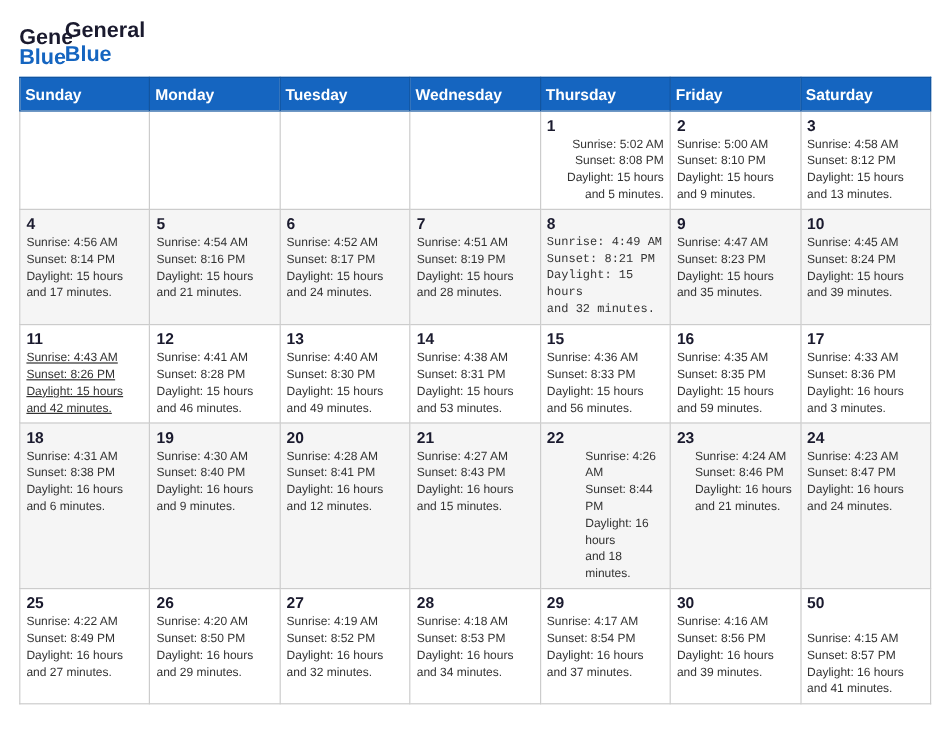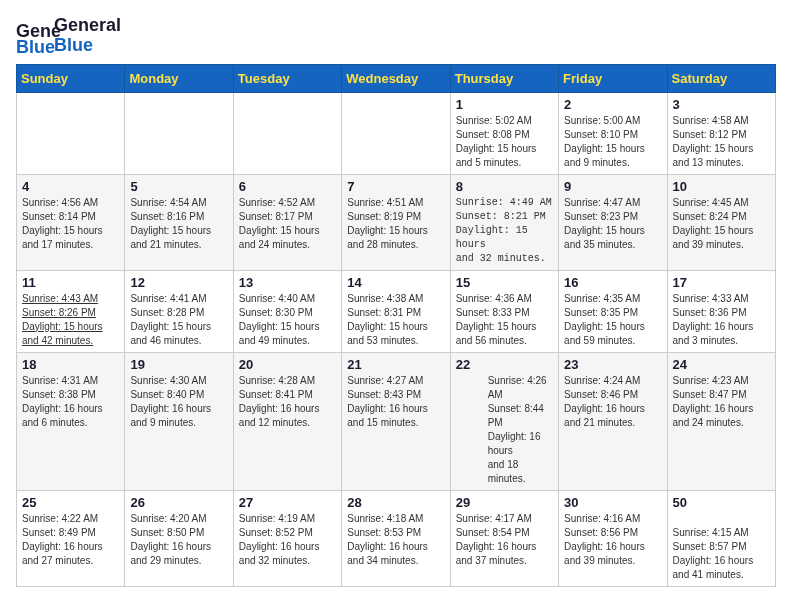--- a/index.html
+++ b/index.html
@@ -34,21 +34,21 @@
       color: #444;
       margin-top: 2px;
     }
     .calendar {
       width: 100%;
       border-collapse: collapse;
       border: 1px solid #ccc;
     }
     .calendar th {
       background: #1565c0;
-      color: #fde047;
+      color: #ffffff;
       font-size: 13px;
       font-weight: bold;
       padding: 6px 4px;
       text-align: left;
       border: 1px solid #1255a0;
     }
     .calendar td {
       vertical-align: top;
       border: 1px solid #ccc;
       padding: 4px 5px;
@@ -113,21 +113,21 @@
       </tr>
   </thead>
   <tbody id="calendar-body">
   <tr>
         <td class="empty-cell"></td>
         <td class="empty-cell"></td>
         <td class="empty-cell"></td>
         <td class="empty-cell"></td>
         <td>
           <span class="day-num">1</span>
-          <div class="day-info" style="white-space: pre-line;">Sunrise: 5:02 AM
+          <div class="day-info" style="white-space: pre-line; text-align: right;">Sunrise: 5:02 AM
 Sunset: 8:08 PM
 Daylight: 15 hours
 and 5 minutes.</div>
         </td>
         <td>
           <span class="day-num">2</span>
           <div class="day-info" style="white-space: pre-line;">Sunrise: 5:00 AM
 Sunset: 8:10 PM
 Daylight: 15 hours
 and 9 minutes.</div>
@@ -273,21 +273,21 @@
         </td>
         <td>
           <span class="day-num">22</span>
           <div class="day-info" style="white-space: pre-line; margin-left: 32px;">Sunrise: 4:26 AM
 Sunset: 8:44 PM
 Daylight: 16 hours
 and 18 minutes.</div>
         </td>
         <td>
           <span class="day-num">23</span>
-          <div class="day-info" style="white-space: pre-line;">Sunrise: 4:24 AM
+          <div class="day-info" style="white-space: pre-line; margin-left: 15px;">Sunrise: 4:24 AM
 Sunset: 8:46 PM
 Daylight: 16 hours
 and 21 minutes.</div>
         </td>
         <td>
           <span class="day-num">24</span>
           <div class="day-info" style="white-space: pre-line;">Sunrise: 4:23 AM
 Sunset: 8:47 PM
 Daylight: 16 hours
 and 24 minutes.</div>

